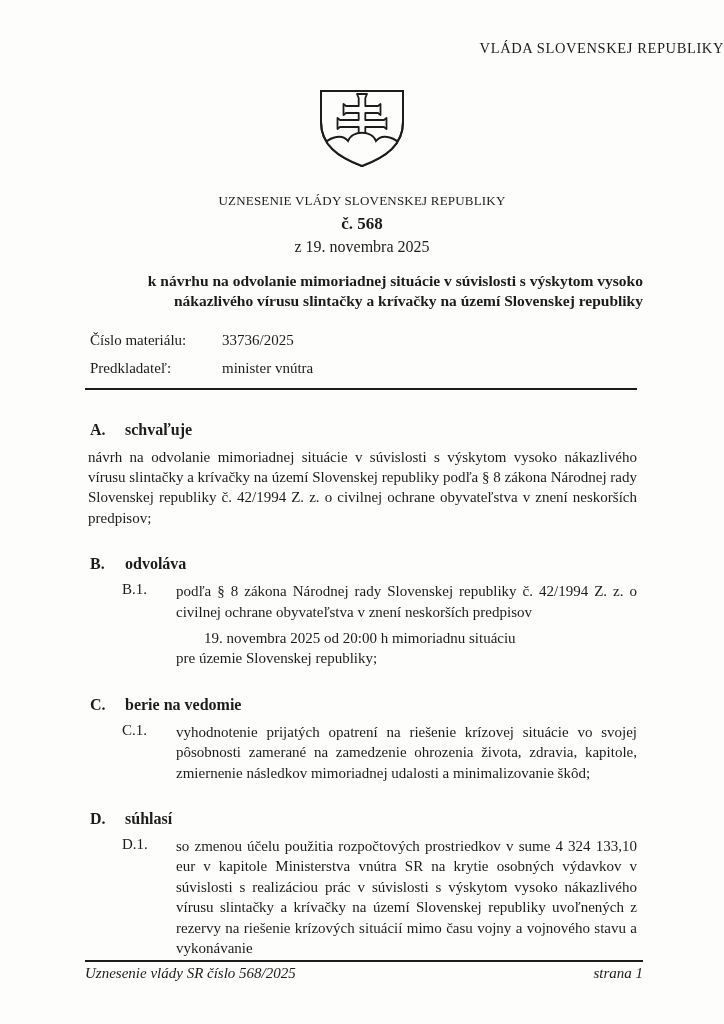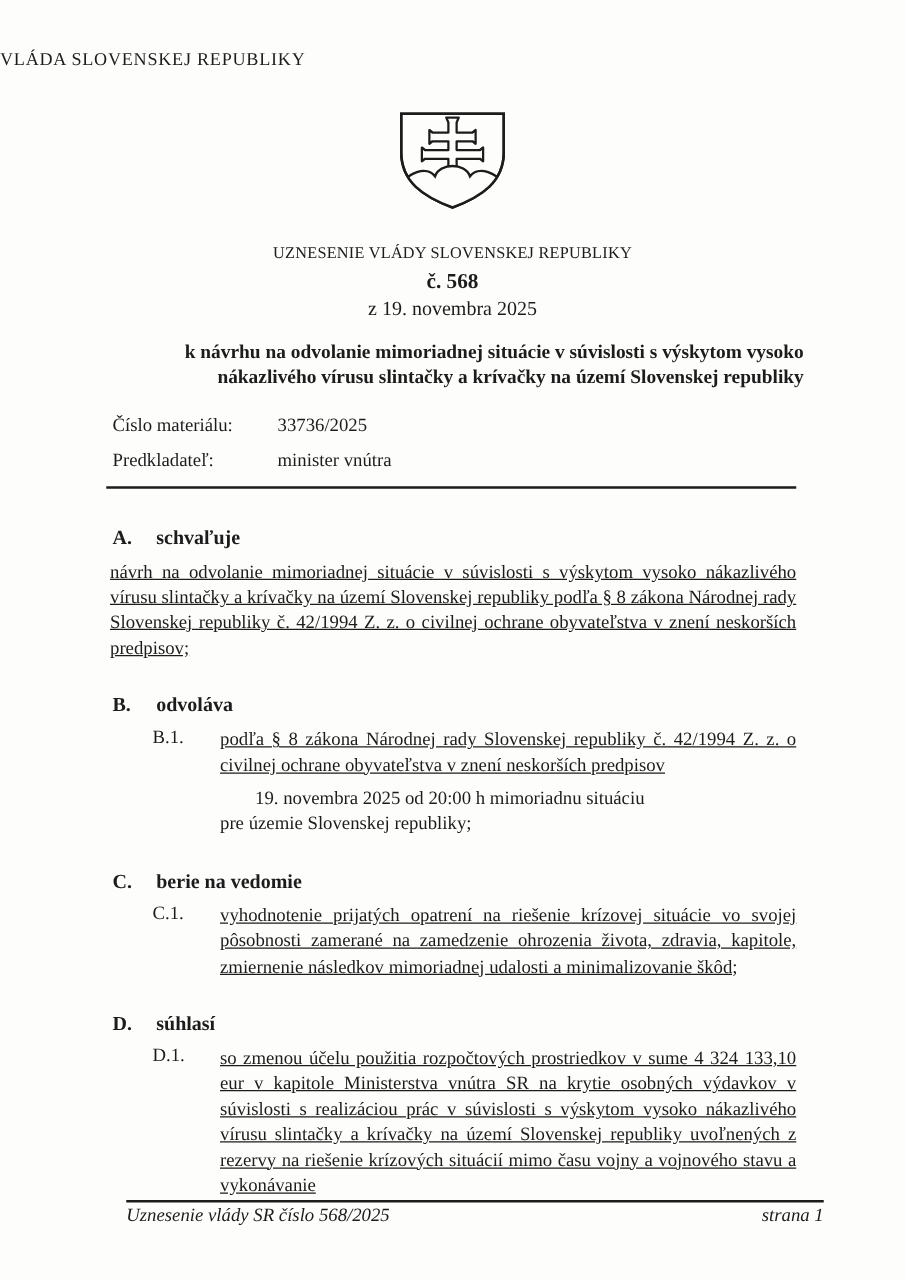--- a/index.html
+++ b/index.html
@@ -8,21 +8,21 @@
     width: 724px;
     height: 1024px;
     margin: 0 auto;
     background: #fdfdfc;
     color: #1c1c1c;
     font-family: "Liberation Serif", "DejaVu Serif", serif;
     overflow: hidden;
   }
   .header-text {
     padding-top: 40px;
-    text-align: left;
+    text-align: right;
     font-size: 14.5px;
     letter-spacing: 0.6px;
   }
   .emblem-wrap {
     margin-top: 31px;
     display: flex;
     justify-content: center;
   }
   .doc-head { text-align: center; margin-top: 21px; }
   .doc-title { font-size: 13px; letter-spacing: 0.2px; }
@@ -51,34 +51,33 @@
   .section { margin-top: 27px; }
   .section:first-child { margin-top: 31px; }
   .sec-head { display: flex; font-weight: bold; font-size: 16px; }
   .sec-letter { width: 35px; flex: none; margin-left: 2px; }
   .item { display: flex; margin-top: 8px; }
   .item-label { width: 54px; flex: none; margin-left: 34px; }
   .item-body { flex: 1; }
   .item-text {
     text-align: justify;
     line-height: 1.36;
-    text-decoration: underline;
   }
   .emphasis {
     font-weight: normal;
     text-align: left;
     padding-left: 28px;
     margin: 6px 0 0 0;
     line-height: 1.36;
   }
   .tail-text { line-height: 1.36; }
   .footer {
     position: absolute;
     top: 960px;
-    left: 101px;
+    left: 85px;
     width: 558px;
     border-top: 2px solid #1c1c1c;
     display: flex;
     justify-content: space-between;
     font-style: italic;
     font-size: 15px;
     padding-top: 3px;
   }
 </style>
 </head>

